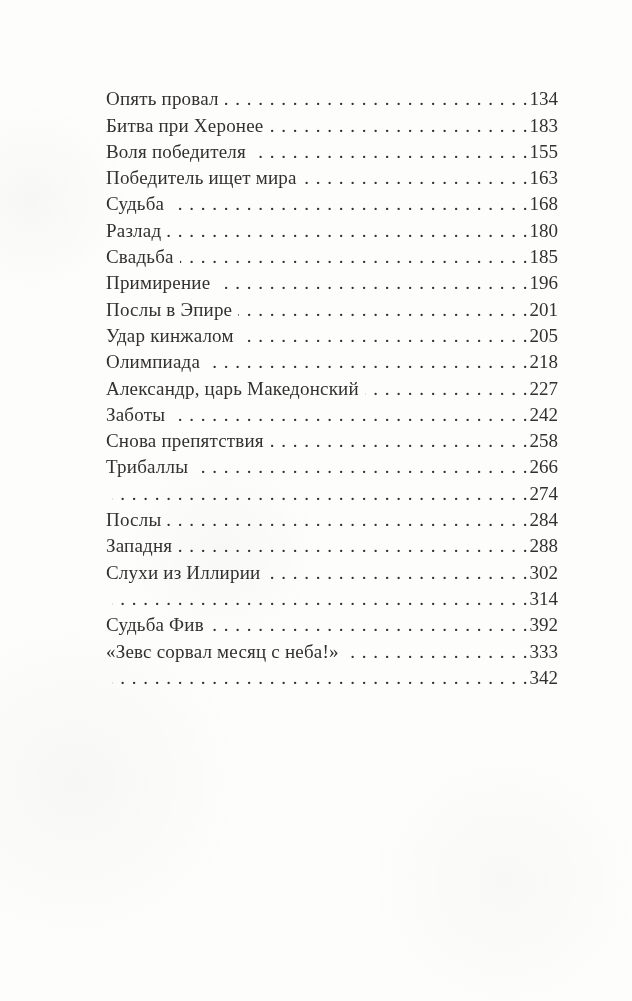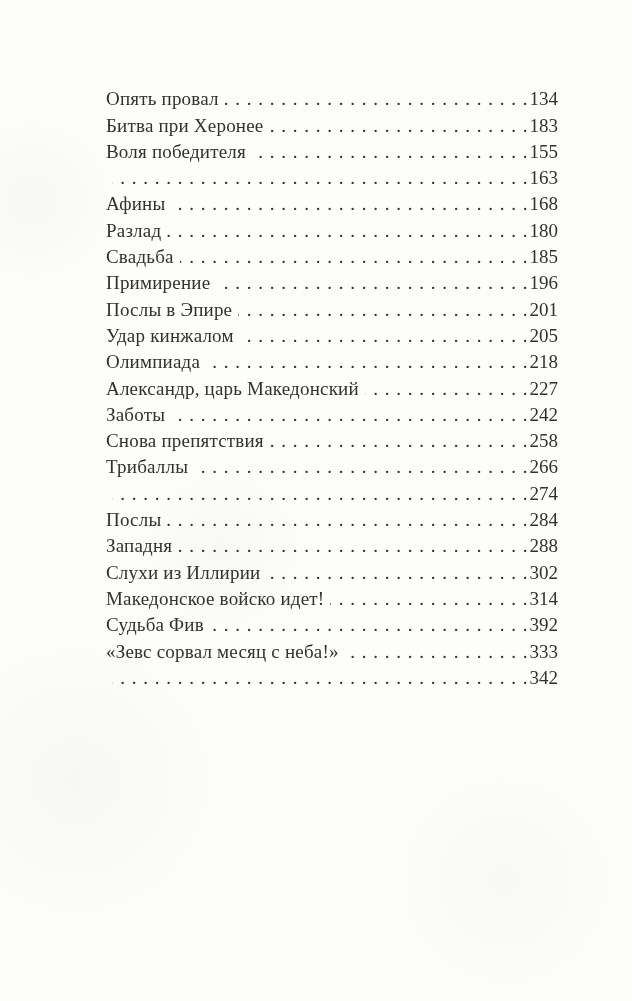--- a/index.html
+++ b/index.html
@@ -82,26 +82,27 @@
     <span class="pagenum">183</span>
   </div>
 
   <div class="row">
     <span class="title">Воля победителя</span>
     <span class="dots" aria-hidden="true">. . . . . . . . . . . . . . . . . . . . . . . . . . . . . . . . . . . . . . . . . . . . . . . . . . . . . . . . . . . . . . . . . . . . . . </span>
     <span class="pagenum">155</span>
   </div>
 
   <div class="row">
+    <span class="title">Победитель ищет мира</span>
     <span class="dots" aria-hidden="true">. . . . . . . . . . . . . . . . . . . . . . . . . . . . . . . . . . . . . . . . . . . . . . . . . . . . . . . . . . . . . . . . . . . . . . </span>
     <span class="pagenum">163</span>
   </div>
 
   <div class="row">
-    <span class="title">Афины</span>
+    <span class="title">Судьба</span>
     <span class="dots" aria-hidden="true">. . . . . . . . . . . . . . . . . . . . . . . . . . . . . . . . . . . . . . . . . . . . . . . . . . . . . . . . . . . . . . . . . . . . . . </span>
     <span class="pagenum">168</span>
   </div>
 
   <div class="row">
     <span class="title">Разлад</span>
     <span class="dots" aria-hidden="true">. . . . . . . . . . . . . . . . . . . . . . . . . . . . . . . . . . . . . . . . . . . . . . . . . . . . . . . . . . . . . . . . . . . . . . </span>
     <span class="pagenum">180</span>
   </div>
 
@@ -176,21 +177,20 @@
     <span class="pagenum">288</span>
   </div>
 
   <div class="row">
     <span class="title">Слухи из Иллирии</span>
     <span class="dots" aria-hidden="true">. . . . . . . . . . . . . . . . . . . . . . . . . . . . . . . . . . . . . . . . . . . . . . . . . . . . . . . . . . . . . . . . . . . . . . </span>
     <span class="pagenum">302</span>
   </div>
 
   <div class="row">
-    <span class="title">Македонское войско идет!</span>
     <span class="dots" aria-hidden="true">. . . . . . . . . . . . . . . . . . . . . . . . . . . . . . . . . . . . . . . . . . . . . . . . . . . . . . . . . . . . . . . . . . . . . . </span>
     <span class="pagenum">314</span>
   </div>
 
   <div class="row">
     <span class="title">Судьба Фив</span>
     <span class="dots" aria-hidden="true">. . . . . . . . . . . . . . . . . . . . . . . . . . . . . . . . . . . . . . . . . . . . . . . . . . . . . . . . . . . . . . . . . . . . . . </span>
     <span class="pagenum">392</span>
   </div>
 

